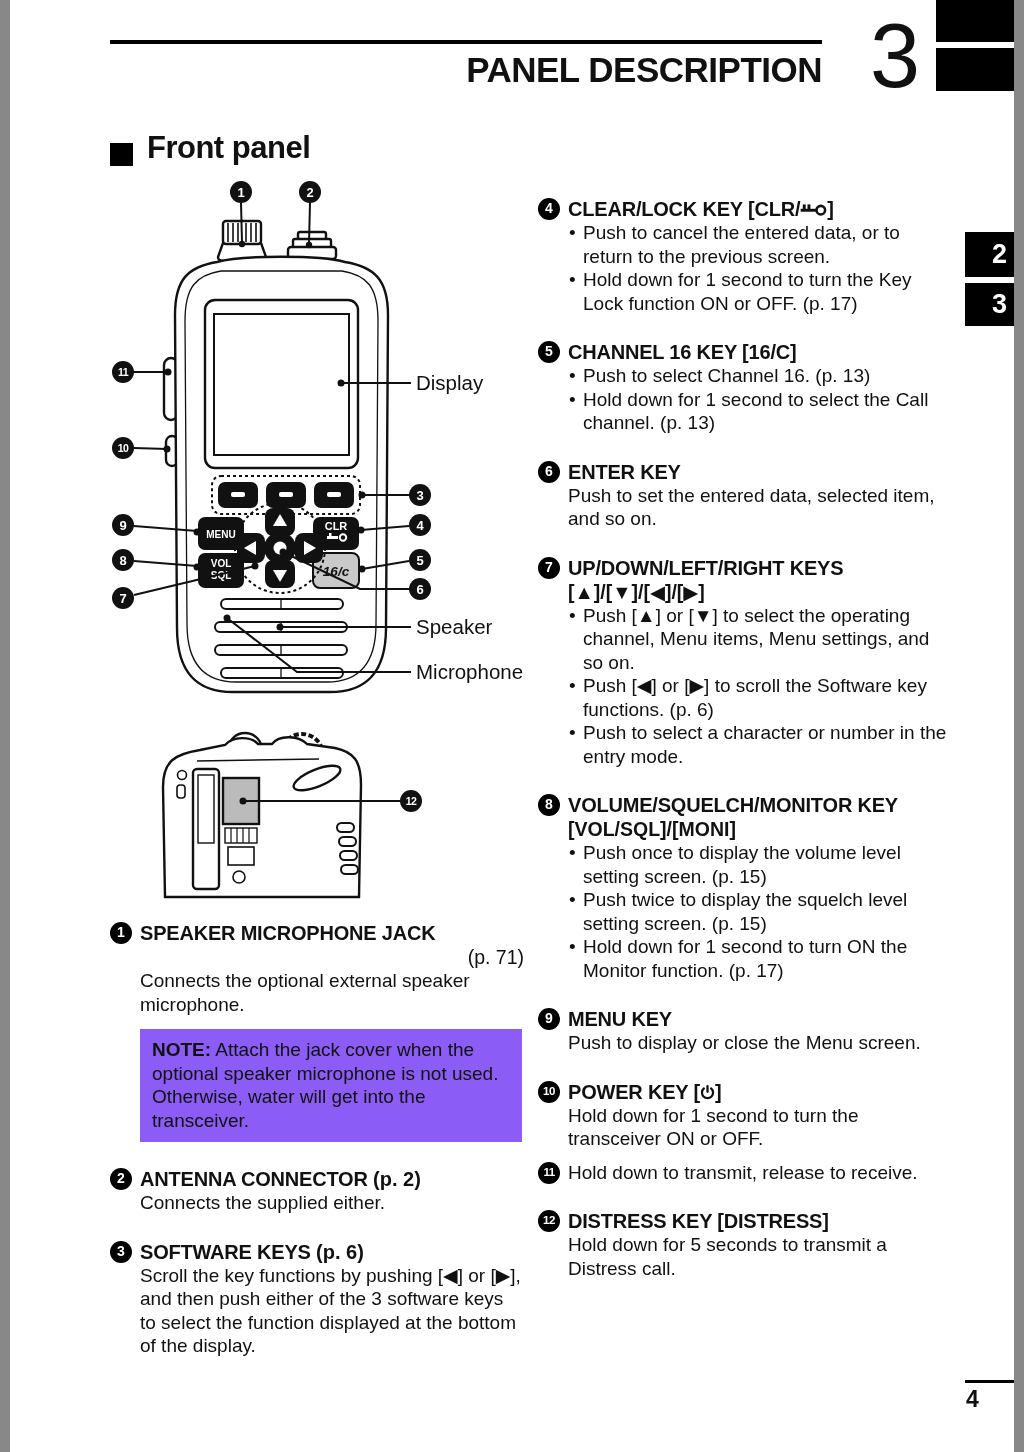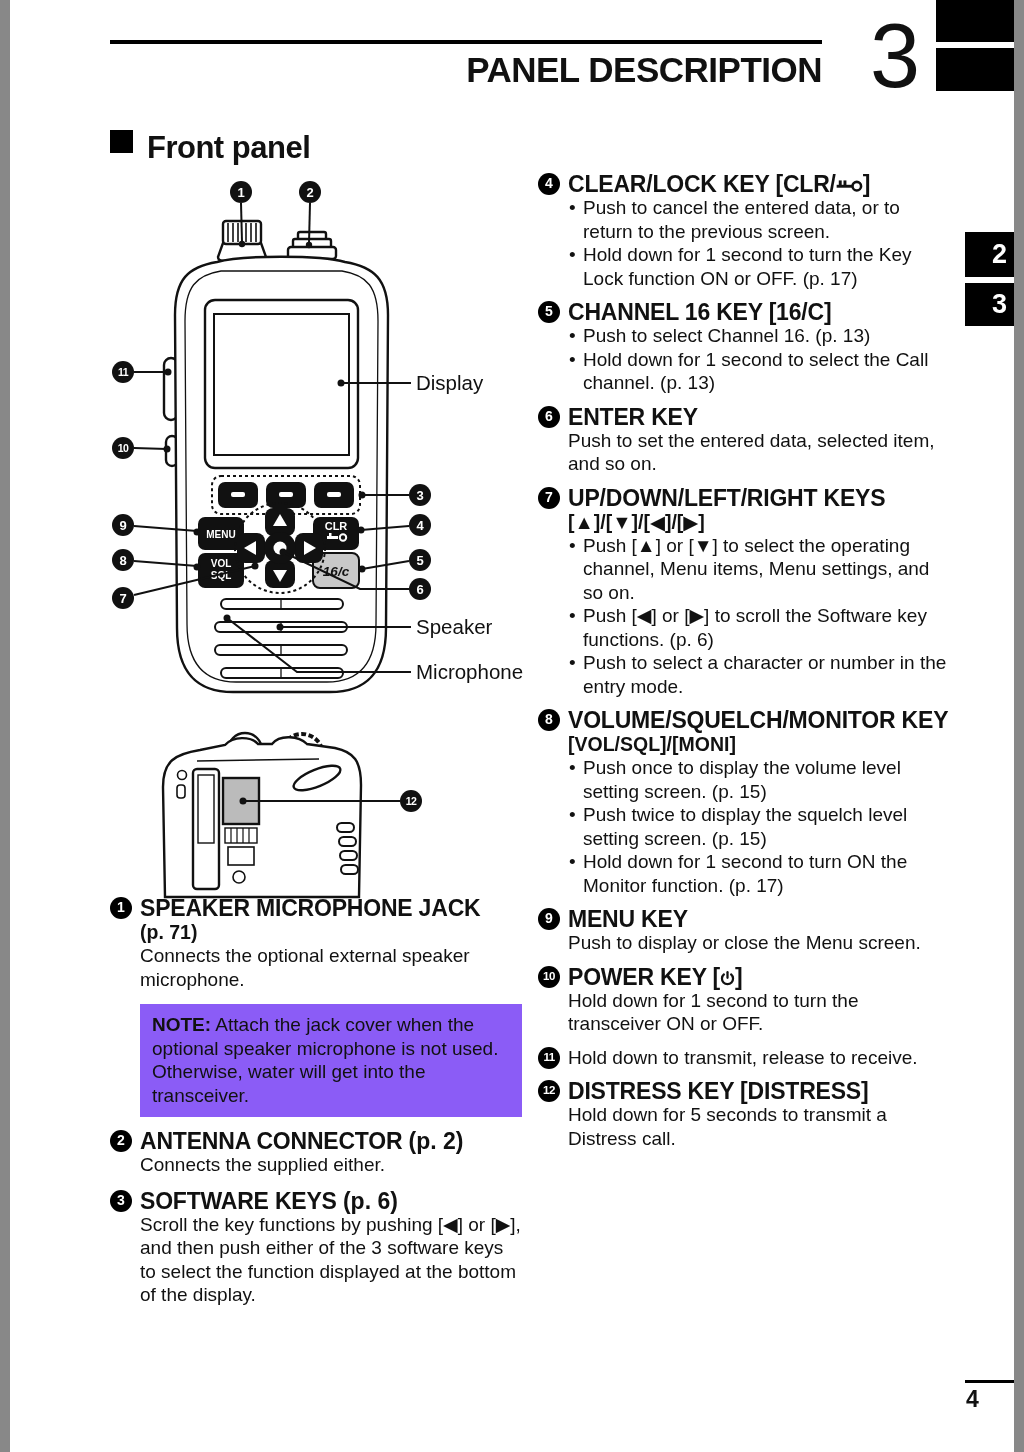--- a/index.html
+++ b/index.html
@@ -12,44 +12,44 @@
   
   .rule{left:100px;top:40px;width:712px;height:4px;background:#000;}
   .page-title{left:240px;top:50px;width:572px;text-align:right;
     font-size:35px;font-weight:bold;letter-spacing:-0.5px;}
   .chapter-num{left:838px;top:8px;width:94px;text-align:center;
     font-size:90px;font-weight:400;line-height:96px;}
   .bar{left:926px;width:98px;background:#000;}
   .bar1{top:0;height:42px;}
   .bar2{top:48px;height:43px;}
   
-  .front-heading{left:100px;top:130px;display:flex;align-items:flex-start;gap:14px;}
+  .front-heading{left:100px;top:130px;display:flex;align-items:flex-end;gap:14px;}
   .front-heading .sq{width:23px;height:23px;background:#000;flex:0 0 auto;}
   .front-heading .txt{font-size:31px;font-weight:bold;letter-spacing:-0.5px;}
   
   .tab{left:955px;width:69px;background:#000;color:#fff;display:flex;
     align-items:center;justify-content:center;font-size:27px;font-weight:bold;}
   .tab2{top:232px;height:45px;}
   .tab3{top:283px;height:43px;}
   .footer-line{left:955px;top:1380px;width:69px;height:3px;background:#000;}
   .page-num{left:956px;top:1386px;font-size:23px;font-weight:600;}
   
   .col{font-size:19px;line-height:23.5px;}
   .left-col{left:100px;top:896px;width:414px;}
   .right-col{left:528px;top:172px;width:412px;}
   .item{position:relative;padding-left:30px;margin-bottom:10px;}
   .left-col .item{margin-bottom:12px;}
   .cnum{position:absolute;left:0;top:1px;width:22px;height:22px;border-radius:50%;
     background:#000;color:#fff;font-size:14px;font-weight:bold;
     display:flex;align-items:center;justify-content:center;}
   .cnum.small{font-size:11.5px;letter-spacing:-0.5px;}
-  .item-title{font-weight:bold;font-size:23px;line-height:24px;letter-spacing:-0.2px;}
+  .item-title{font-weight:bold;font-size:20px;line-height:24px;letter-spacing:-0.2px;margin-top:25px;}
   .item-title .reg{font-weight:bold;letter-spacing:0;}
   .subtitle{font-weight:bold;font-size:19.5px;line-height:24px;}
-  .subtitle-plain{font-weight:bold;}
+  .subtitle-plain{font-weight:normal;text-align:right;}
   .para{margin:0;}
   .bullet{position:relative;padding-left:15px;}
   .bullet .dot{position:absolute;left:1px;top:0;}
   .note-box{background:#8b5cf6;padding:9px 12px 10px 12px;margin:13px 0 2px 0;
     width:382px;box-sizing:border-box;}
   .note-box b{font-weight:bold;}
   .tok-key{height:12px;width:27px;vertical-align:0px;}
   .tok-power{height:15px;width:15px;vertical-align:-1px;}
   
   #diagram{left:95px;top:175px;}

